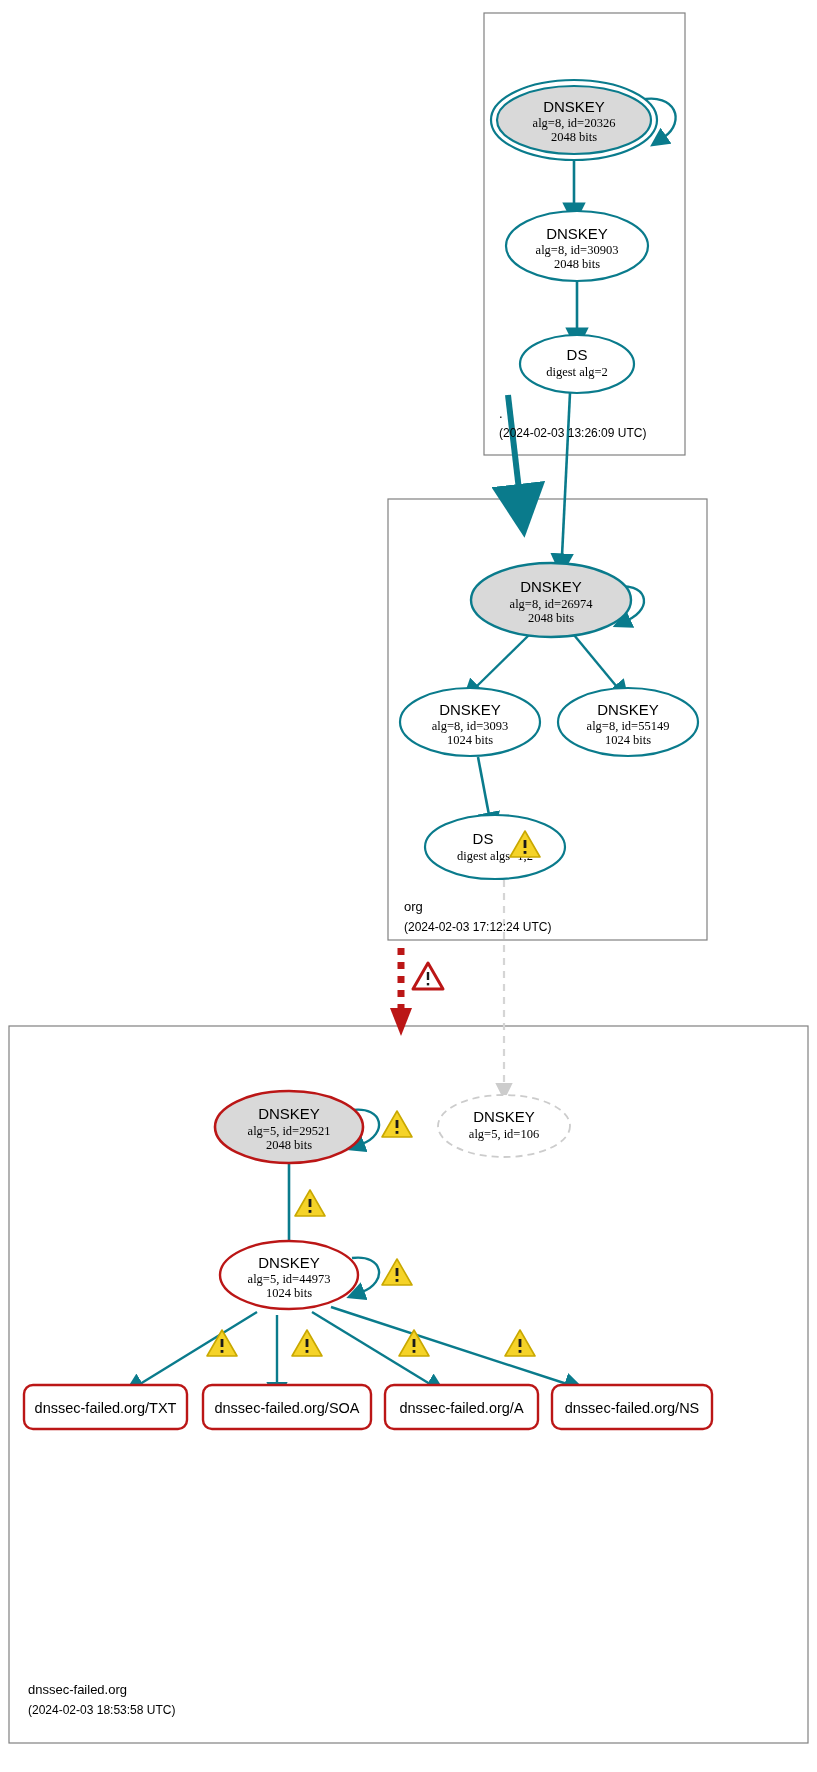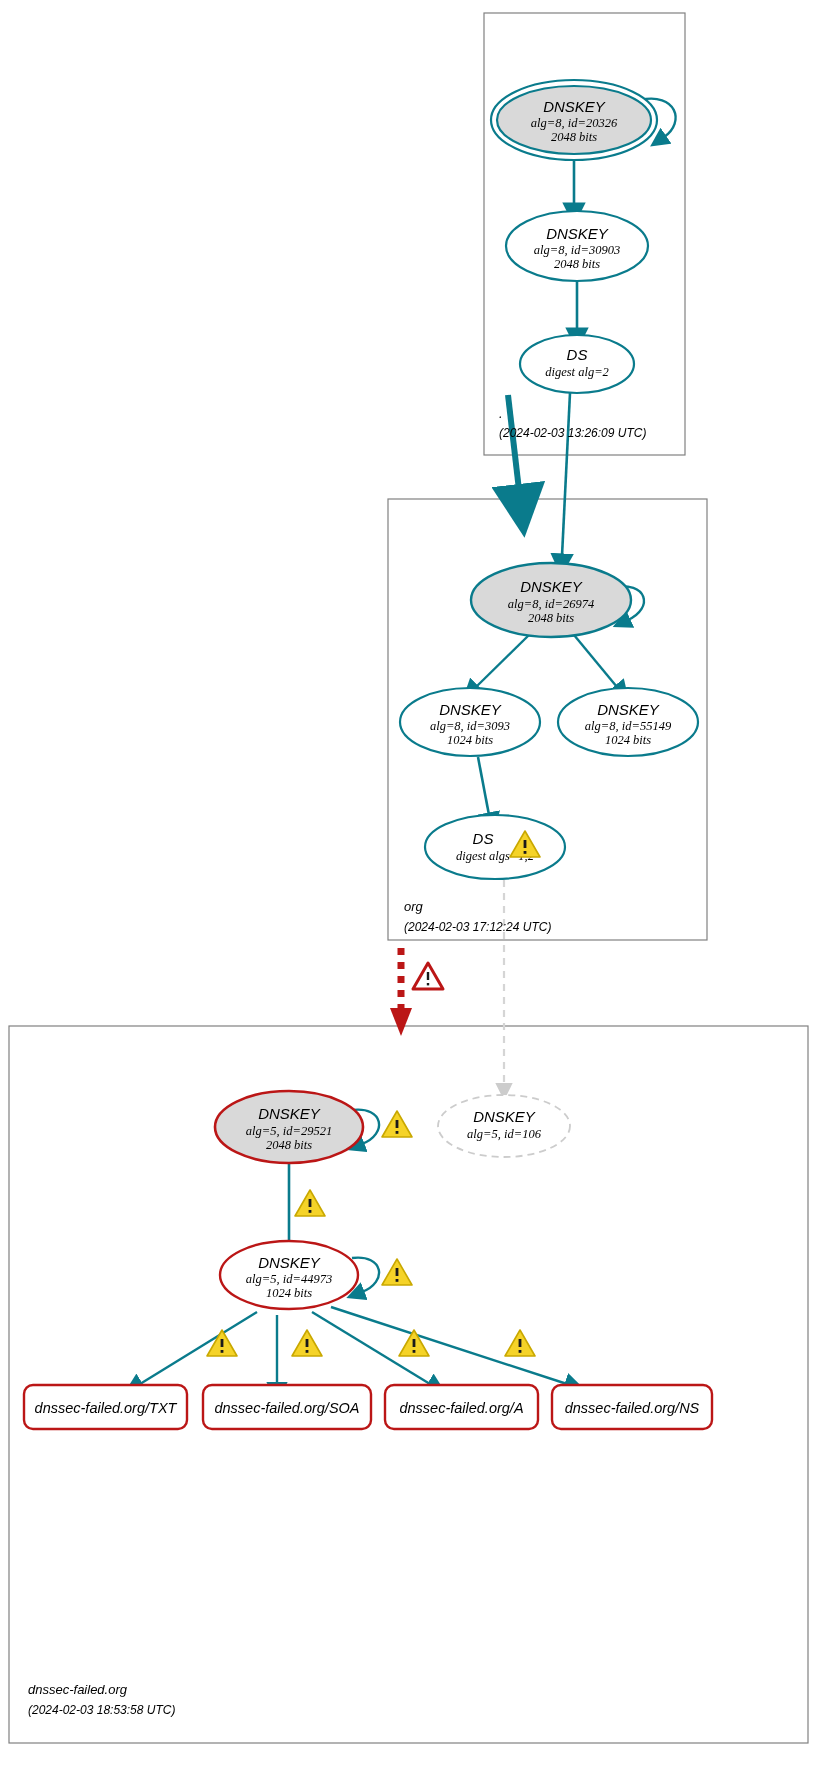--- a/index.html
+++ b/index.html
@@ -12,21 +12,20 @@
     height: 1772px;
     position: relative;
     font-family: "Liberation Sans", sans-serif;
     overflow: hidden;
   }
   #stage {
     position: absolute;
     left: 0; top: 0;
     width: 817px;
     height: 1772px;
-    font-style: italic;
   }
   svg.layer {
     position: absolute;
     left: 0; top: 0;
     width: 817px;
     height: 1772px;
   }
   .zone-label-title {
     font-family: "Liberation Sans", sans-serif;
     font-size: 13px;

